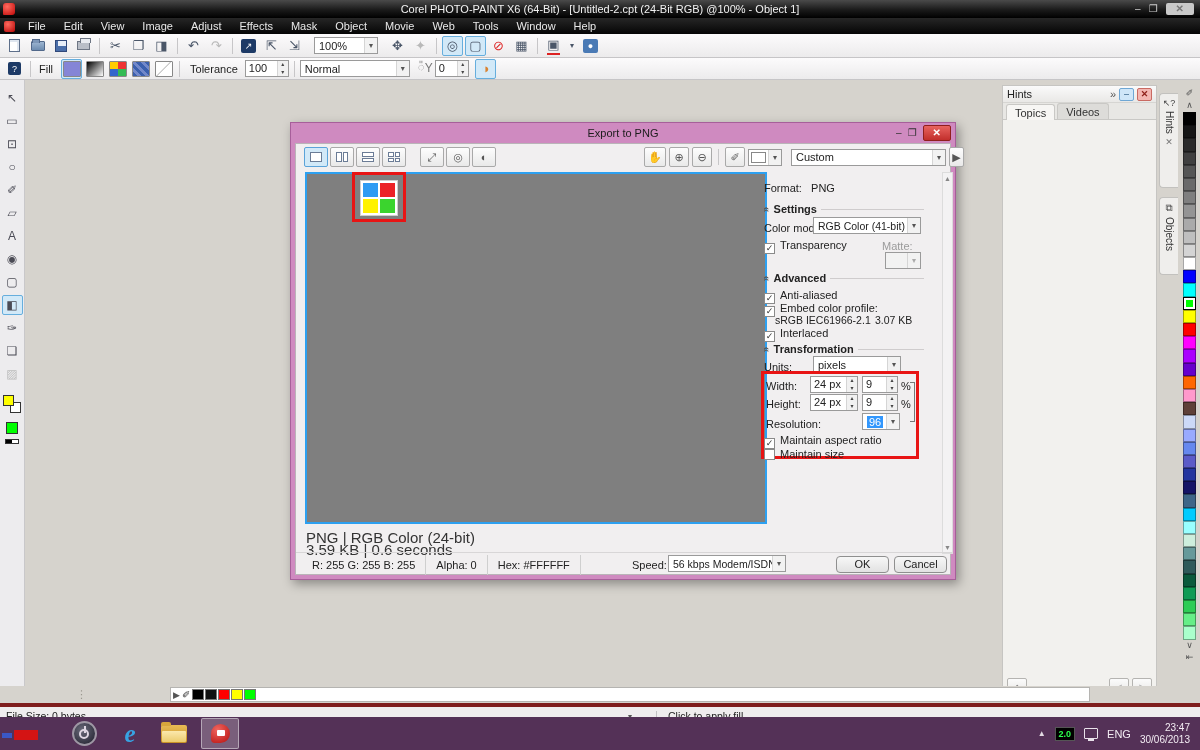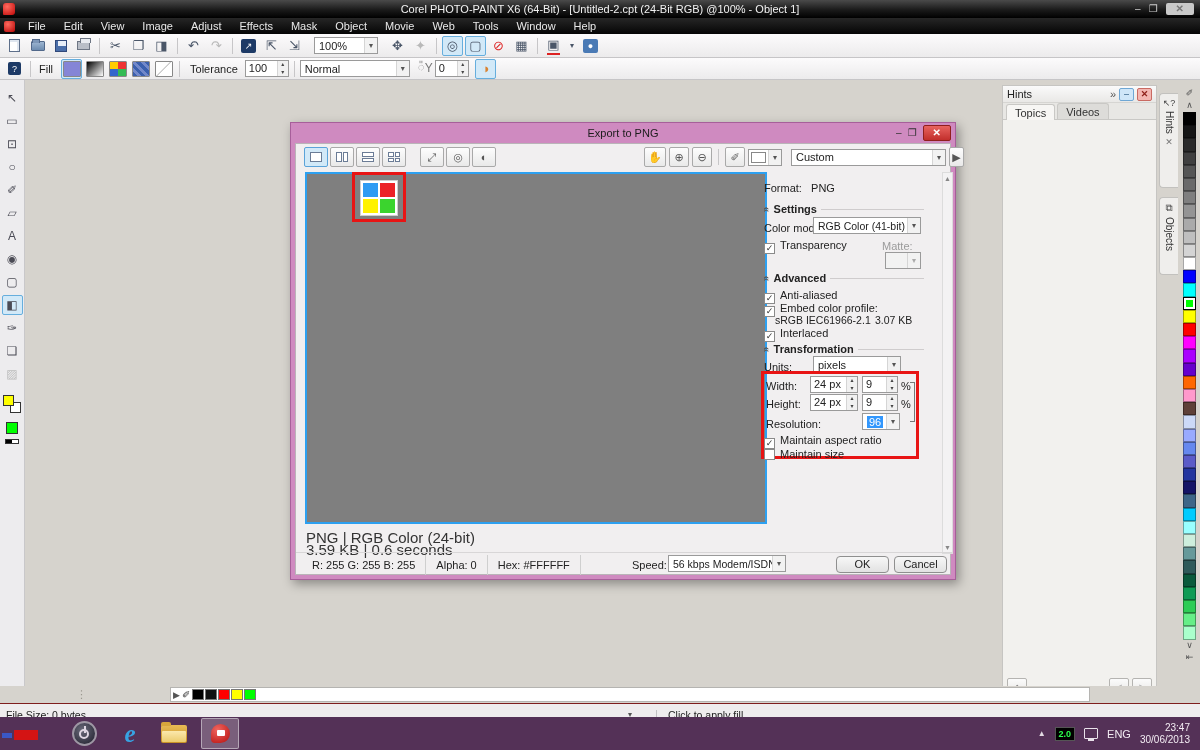--- a/index.html
+++ b/index.html
@@ -101,21 +101,21 @@
   .palette{left:1181px;top:88px;width:17px;height:610px;display:flex;flex-direction:column;align-items:center}
   #palette-swatches{display:flex;flex-direction:column}
   #palette-swatches .sw{width:13px;height:13.2px;border:1px solid rgba(0,0,0,.35)}
   #palette-swatches .sw.sel{box-shadow:inset 0 0 0 2px #fff;border:1px solid #000}
   .pal-ico{color:#555;font-size:9px;height:12px}
   
   .palbar{left:0;top:686px;width:1200px;height:17px;background:#d6d3cd;display:flex;align-items:center}
   .palstrip{margin-left:84px;width:920px;height:15px;background:#fff;border:1px solid #b5b4b1;display:flex;align-items:center;padding-left:2px;gap:2px}
   #docpal{display:flex;gap:1px}
   #docpal .sw{width:12px;height:11px;border:1px solid #777}
-  .statusbar{left:0;top:703px;width:1200px;height:22px;background:#efedee;border-top:1px solid #7f1d1d;display:flex;align-items:center;font-size:10.5px;color:#222}
+  .statusbar{left:0;top:703px;width:1200px;height:22px;background:#efedee;border-top:4px solid #7f1d1d;display:flex;align-items:center;font-size:10.5px;color:#222}
   
   .taskbar{left:0;top:717px;width:1200px;height:33px;background:#543157;display:flex;align-items:center;color:#f3ecf3}
   .orb{width:25px;height:25px;border-radius:50%;background:radial-gradient(circle at 40% 35%,#6a6a7a,#1d1d2a);border:2px solid #9e97a4;position:relative;margin-left:72px}
   .orb .ring{position:absolute;left:5px;top:6px;width:10px;height:10px;border:2px solid #ded6e2;border-radius:50%}
   .orb .bar{position:absolute;left:10px;top:3px;width:2px;height:7px;background:#ded6e2}
   .tb-item{width:38px;height:31px;display:flex;align-items:center;justify-content:center;position:relative}
   .tb-item.active{background:rgba(255,255,255,.22);border:1px solid rgba(255,255,255,.45);border-radius:2px}
   .ie-e{font-size:25px;font-style:italic;font-weight:bold;color:#37a3e3;font-family:"Liberation Serif",serif;line-height:22px}
   .folder{position:relative;width:26px;height:18px}
   .folder .fb{position:absolute;left:0;top:0;width:26px;height:18px;background:linear-gradient(#e8bb55,#c99226);border-radius:2px}

